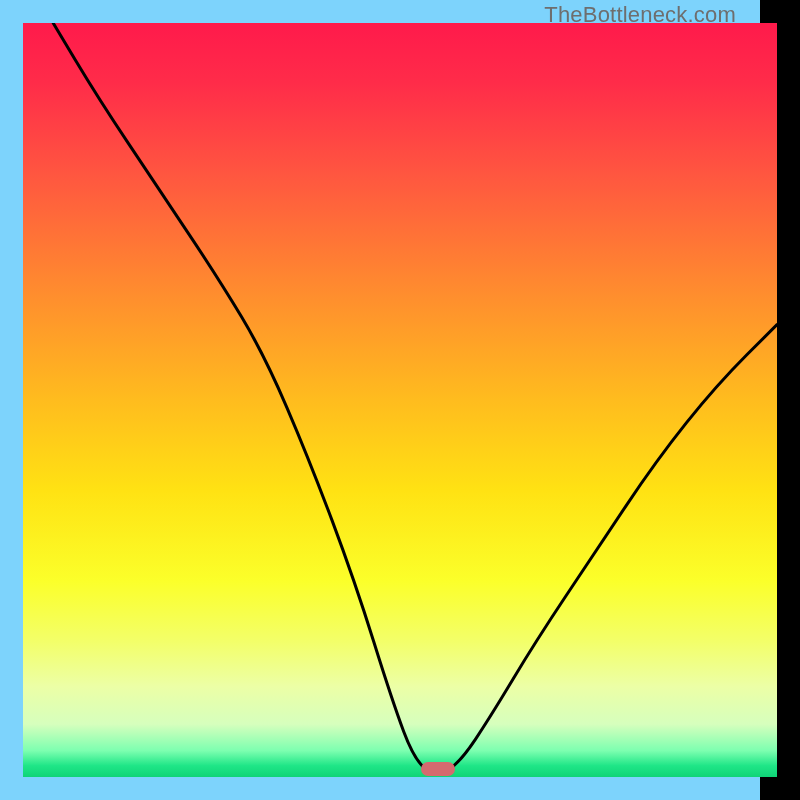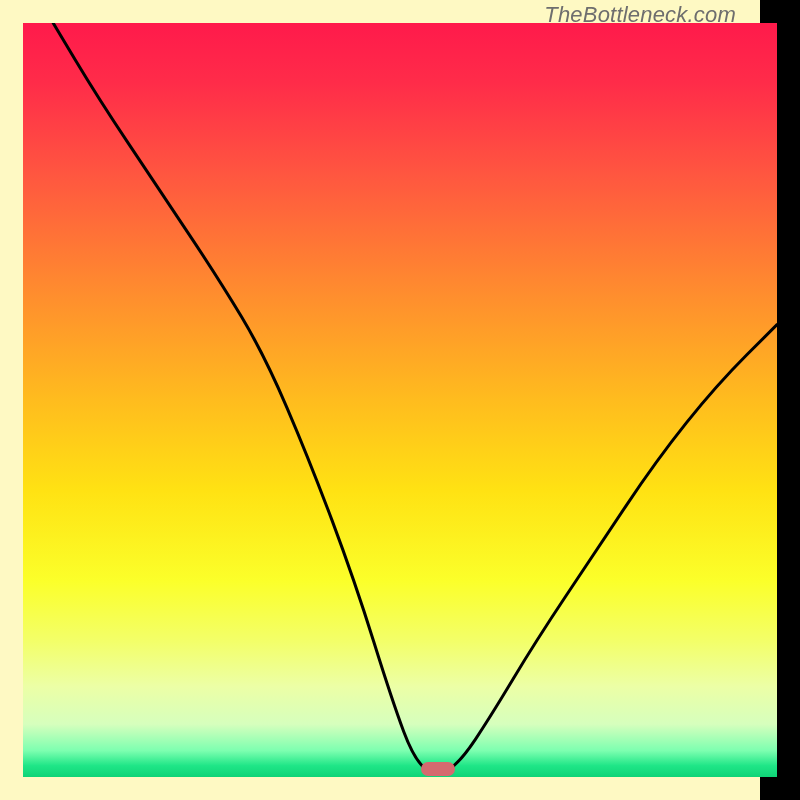--- a/index.html
+++ b/index.html
@@ -8,23 +8,22 @@
     width: 800px;
     height: 800px;
     overflow: hidden;
     font-family: Arial, Helvetica, sans-serif;
     background: #000;
   }
   .frame {
     position: relative;
     width: 760px;
     height: 800px;
-    background: #fef9c3;
+    background: #7dd3fc;
     box-sizing: border-box;
-    font-style: italic;
   }
   .plot-area {
     position: absolute;
     left: 23px;
     top: 23px;
     width: 754px;
     height: 754px;
     overflow: hidden;
   }
   .gradient {

